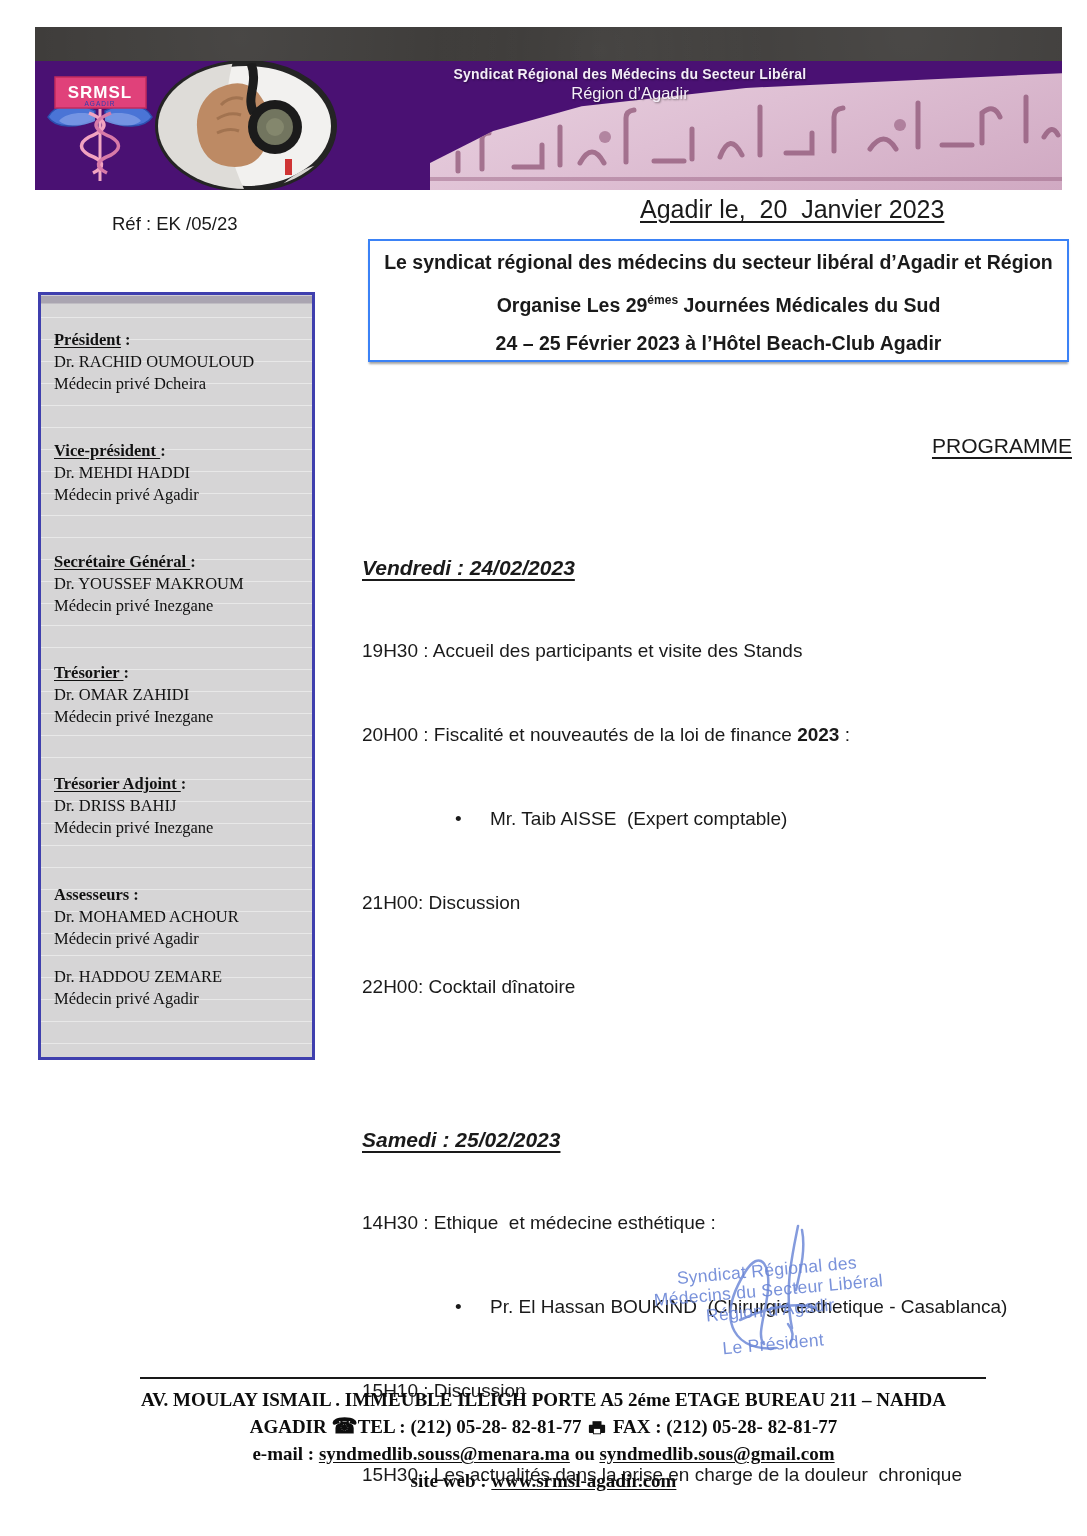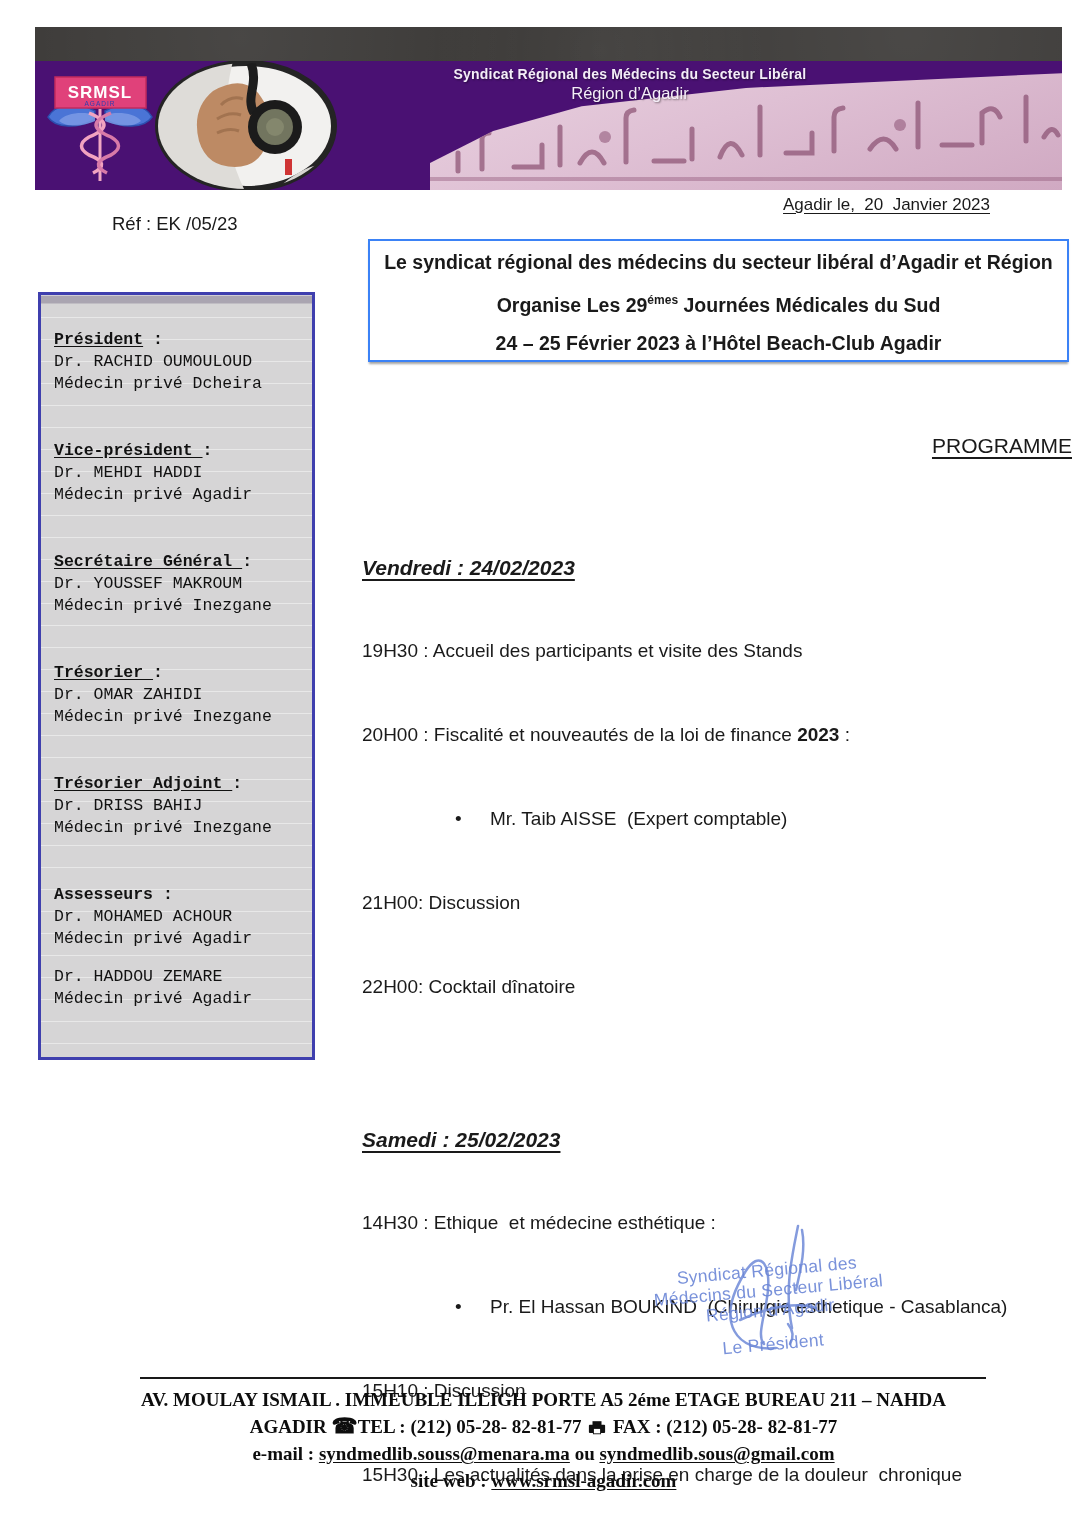--- a/index.html
+++ b/index.html
@@ -18,40 +18,40 @@
   .photo{position:absolute;left:120px;top:0px;width:182px;height:129px;z-index:4;}
   .banner-titles{position:absolute;left:295px;top:5px;width:600px;text-align:center;z-index:6;color:#f4eef8;}
   .banner-titles .t1{font-size:14px;font-weight:bold;letter-spacing:.2px;text-shadow:1px 1px 2px rgba(0,0,0,.45);}
   .banner-titles .t2{font-size:16.5px;margin-top:2px;text-shadow:1px 1px 2px rgba(0,0,0,.45);}
   .stone{position:absolute;left:395px;top:6px;width:632px;height:123px;z-index:3;
     background:linear-gradient(160deg,#e9d2e0 0%,#dfc0d4 45%,#d2accad 100%);
     background:linear-gradient(160deg,#e9d2e0 0%,#dfc0d4 45%,#d0a9c2 100%);
     clip-path:polygon(0 78%, 10% 52%, 24% 32%, 50% 17%, 100% 5%, 100% 100%, 0 100%);}
   .stone svg{position:absolute;left:0;top:0;}
 
-  .date-line{position:absolute;left:640px;top:195px;width:350px;text-align:right;
-    font-size:17px;white-space:pre-wrap;}
+  .date-line{position:absolute;left:640px;top:195px;width:350px;
+    font-size:25px;white-space:pre-wrap;}
   .date-line span{text-decoration:underline;text-underline-offset:3px;}
   .ref-line{position:absolute;left:112px;top:213px;font-size:18.5px;}
 
   
   .title-box{position:absolute;left:368px;top:239px;width:697px;height:119px;
     border:2px solid #3b82f6;box-shadow:0 3px 2px -1px rgba(90,90,90,.55);
     text-align:center;font-weight:bold;font-size:19.5px;}
   .title-box .tl{margin-top:9px;line-height:24px;}
   .title-box .tl + .tl{margin-top:14px;}
   .title-box sup{font-size:12px;}
 
   
   .sidebar{position:absolute;left:38px;top:292px;width:277px;height:768px;
     border:3px solid #3f3fae;background:
       repeating-linear-gradient(180deg, rgba(255,255,255,.45) 0 1px, transparent 1px 22px),
       linear-gradient(180deg,#aaa5b1 0,#aaa5b1 8px,#d6d5d6 9px);
     box-sizing:border-box;}
-  .sb-content{padding:34px 12px 0 13px;font-family:Liberation Mono, monospace;
+  .sb-content{padding:34px 12px 0 13px;font-family:Liberation Serif, serif;
     font-size:16.5px;line-height:22px;color:#111;}
   .sb-group{margin-bottom:45px;}
   .sb-role{font-weight:bold;}
   .sb-role .u{text-decoration:underline;text-underline-offset:2px;}
   .sb-extra{margin-top:16px;}
 
   
   .program{position:absolute;left:362px;top:388px;width:710px;font-size:19px;
     line-height:23px;white-space:pre-wrap;}
   .prog-heading{text-align:right;font-size:21px;margin-bottom:30px;}

